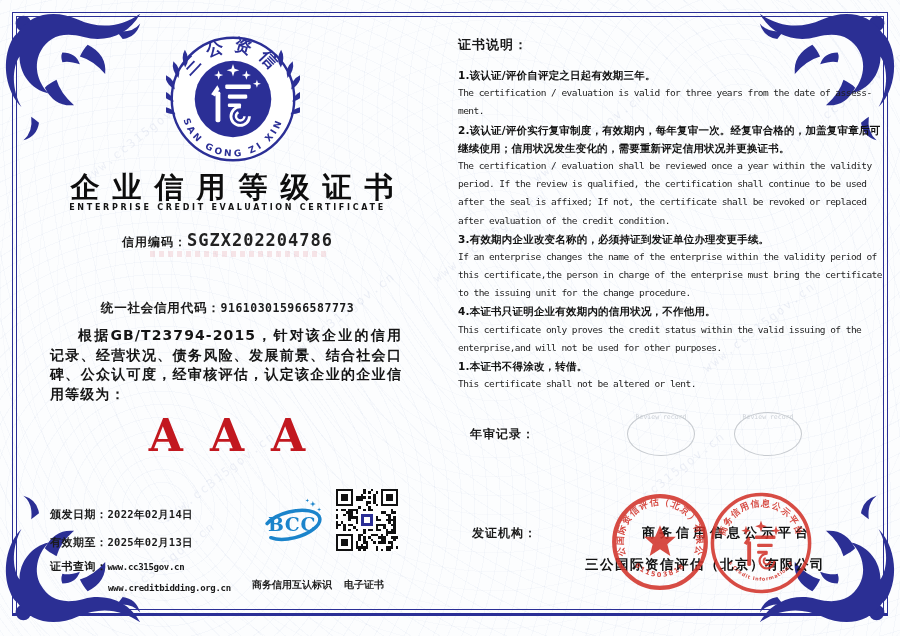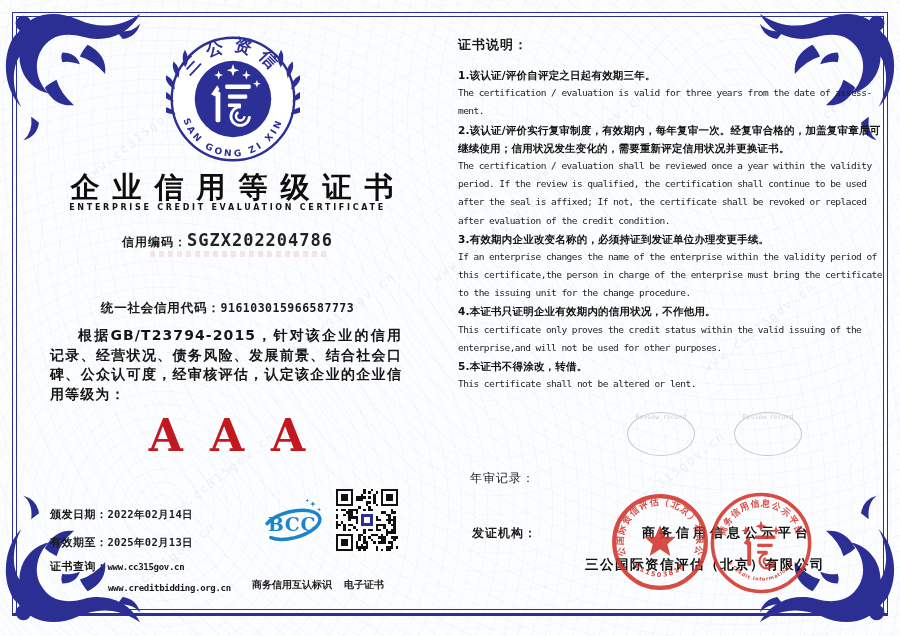--- a/index.html
+++ b/index.html
@@ -45,21 +45,21 @@
   .frow .url{font-size:9px;font-weight:bold;letter-spacing:-.3px;font-family:"DejaVu Sans Mono",monospace;}
   .caption{position:absolute;font-size:10px;font-weight:600;white-space:nowrap;color:#222;}
   .bcc{position:absolute;left:260px;top:496px;width:64px;height:52px;}
   .bcc-t{font-family:"DejaVu Serif",serif;font-weight:bold;font-size:27px;fill:#1b84cb;text-anchor:middle;letter-spacing:1px;}
   .qr{position:absolute;left:336px;top:489px;width:62px;height:62px;}
   .ins-head{position:absolute;left:458px;top:36px;font-size:13px;font-weight:bold;letter-spacing:1px;}
   .ins-list{position:absolute;left:458px;top:66px;width:412px;}
   .ins-list div{height:18.2px;line-height:18.2px;white-space:nowrap;overflow:visible;}
   .ins-zh{font-size:10.5px;font-weight:bold;letter-spacing:.2px;color:#111;}
   .ins-en{font-family:"DejaVu Sans Mono",monospace;font-size:9.5px;letter-spacing:-.55px;color:#1c1c1c;}
-  .ar-label{position:absolute;left:470px;top:426px;font-size:12px;font-weight:normal;letter-spacing:1px;margin-top:44px;}
+  .ar-label{position:absolute;left:470px;top:426px;font-size:12px;font-weight:bold;letter-spacing:1px;}
   .oval{position:absolute;width:66px;height:42px;border:1.2px solid #c6cacf;border-radius:50%;
     display:flex;align-items:flex-start;justify-content:center;background:transparent;}
   .oval span{font-size:6.5px;color:#ccd1d7;font-family:"DejaVu Sans Mono",monospace;white-space:nowrap;}
   .iss-label{position:absolute;left:472px;top:525px;font-size:12px;font-weight:bold;letter-spacing:1px;}
   .iss-l1{position:absolute;left:642px;top:524px;font-size:13px;font-weight:600;letter-spacing:4px;white-space:nowrap;color:#111;}
   .iss-l2{position:absolute;left:585px;top:556px;font-size:13.5px;font-weight:600;letter-spacing:1.5px;white-space:nowrap;color:#111;}
   .seal{position:absolute;}
   .seal-zh{font-size:11px;font-weight:bold;fill:#d2342b;letter-spacing:1.3px;text-anchor:middle;}
   .seal-zh2{font-size:10px;font-weight:bold;fill:#d2342b;letter-spacing:1.5px;text-anchor:middle;}
   .seal-num{font-size:8px;font-weight:bold;fill:#d2342b;letter-spacing:2px;text-anchor:middle;}
@@ -382,21 +382,21 @@
       <div class="ins-en">period. If the review is qualified, the certification shall continue to be used</div>
       <div class="ins-en">after the seal is affixed; If not, the certificate shall be revoked or replaced</div>
       <div class="ins-en">after evaluation of the credit condition.</div>
       <div class="ins-zh">3.有效期内企业改变名称的，必须持证到发证单位办理变更手续。</div>
       <div class="ins-en">If an enterprise changes the name of the enterprise within the validity period of</div>
       <div class="ins-en">this certificate,the person in charge of the enterprise must bring the certificate</div>
       <div class="ins-en">to the issuing unit for the change procedure.</div>
       <div class="ins-zh">4.本证书只证明企业有效期内的信用状况，不作他用。</div>
       <div class="ins-en">This certificate only proves the credit status within the valid issuing of the</div>
       <div class="ins-en">enterprise,and will not be used for other purposes.</div>
-      <div class="ins-zh">5.本证书不得涂改，转借。</div>
+      <div class="ins-zh">1.本证书不得涂改，转借。</div>
       <div class="ins-en">This certificate shall not be altered or lent.</div>
     </div>
 
   <div class="ar-label">年审记录：</div>
   <div class="oval" style="left:627px;top:412px">
     <span>Review record</span>
   </div>
   <div class="oval" style="left:734px;top:412px">
     <span>Review record</span>
   </div>

